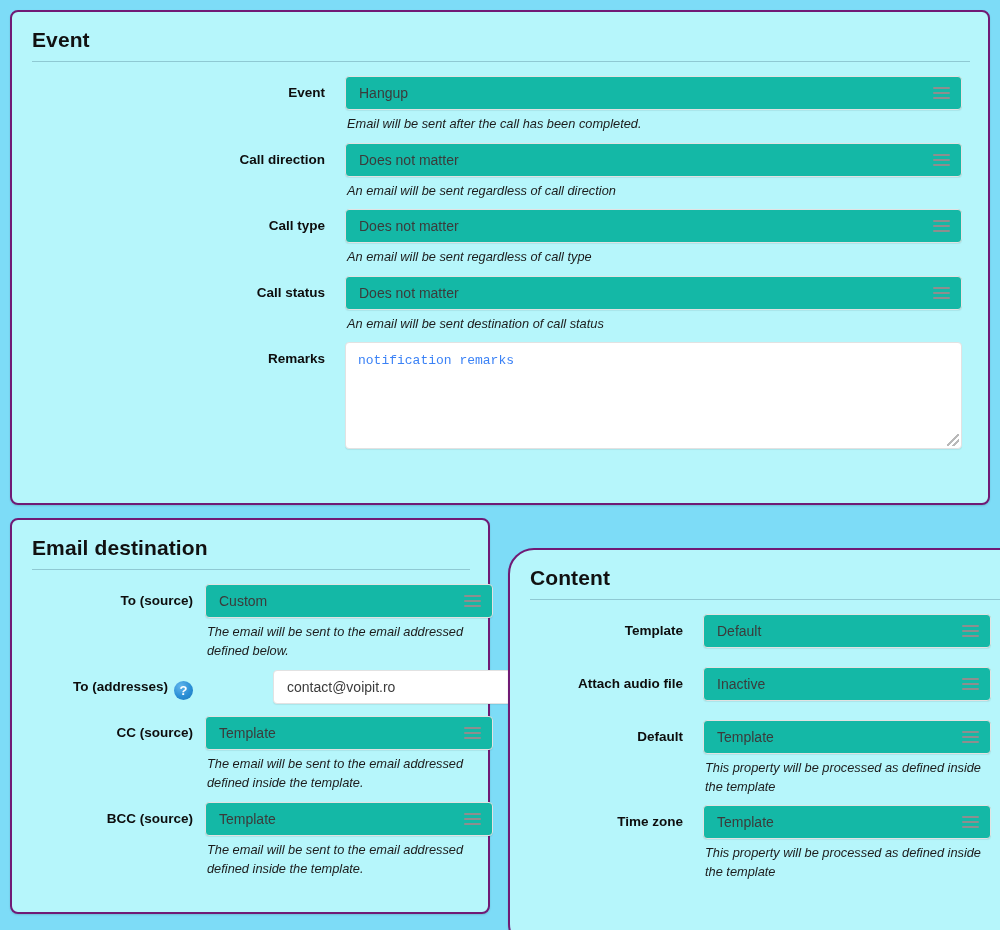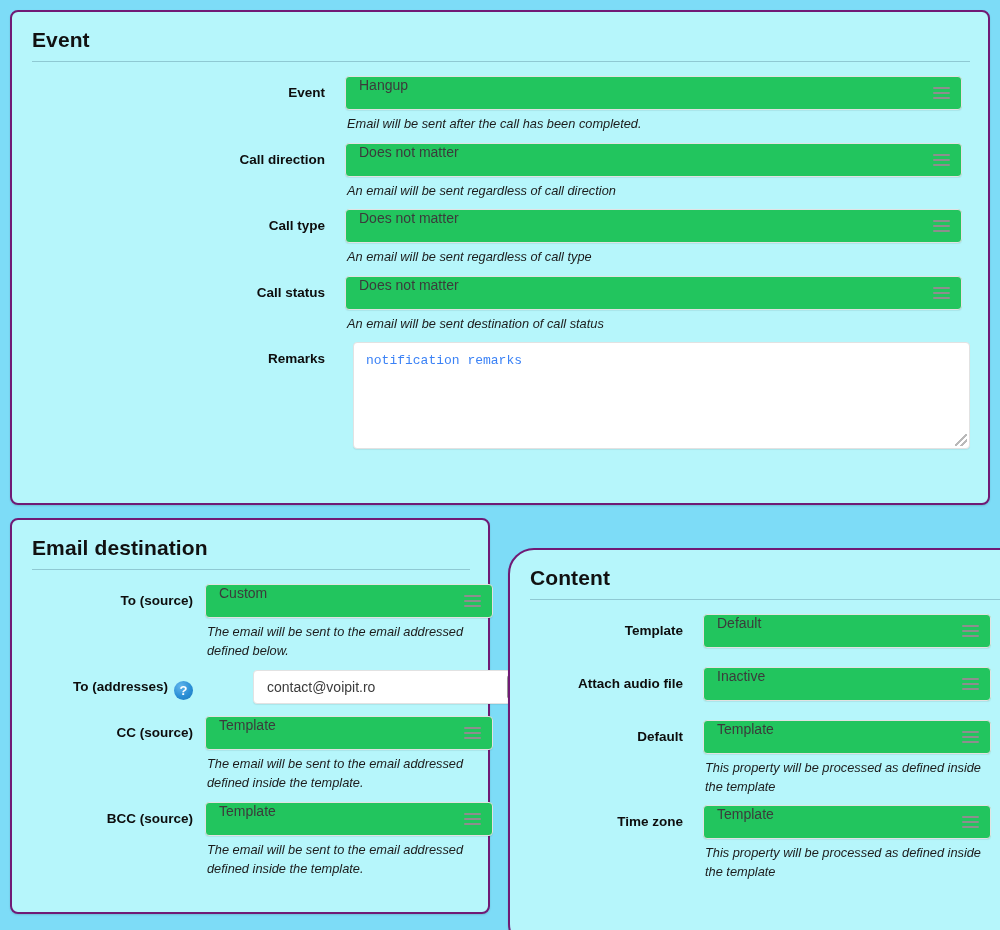--- a/index.html
+++ b/index.html
@@ -50,26 +50,27 @@
     text-align: right;
     padding-top: 9px;
     flex: none;
     line-height: 1.2;
   }
   .field { flex: none; }
 
   
   .select {
     position: relative;
-    background: #22c55e;
+    background: #14b8a6;
     border: 1px solid #e2e2e2;
     border-radius: 4px;
     box-shadow: 0 1px 1px rgba(0,0,0,.07);
     height: 34px;
     display: flex;
+    align-items: center;
     padding: 0 34px 0 13px;
     font-size: 14px;
     color: #3b3b3b;
     white-space: nowrap;
     overflow: hidden;
   }
   .ham {
     position: absolute;
     right: 11px;
     top: 50%;
@@ -249,21 +250,21 @@
           <span class="ham">
               <i></i>
               <i></i>
               <i></i>
             </span>
         </div>
         <div class="hint">An email will be sent destination of call status</div>
       </div>
     </div>
 
-    <div class="row" style="margin-top:2px;justify-content:space-between;">
+    <div class="row" style="margin-top:2px;">
       <div class="label">Remarks</div>
       <div class="field">
         <div class="ta" style="height:107px;">
           <span>notification remarks</span>
           <span class="grip"></span>
         </div>
       </div>
     </div>
   </section>
 
@@ -283,21 +284,21 @@
             </span>
         </div>
         <div class="hint">The email will be sent to the email addressed defined below.</div>
       </div>
     </div>
 
     <div class="row brow" style="margin-top:10px;gap:48px;">
       <div class="label">
         <span>To (addresses)</span><span class="qmark">?</span>
       </div>
-      <div class="field" style="display:flex;align-items:flex-start;width:auto;">
+      <div class="field" style="display:flex;align-items:flex-start;width:auto;margin-left:20px;">
         <div class="inp-wrap">
           <span>contact@voipit.ro</span>
           <span class="env-btn">
             <svg width="18" height="13" viewBox="0 0 18 13" aria-hidden="true">
               <rect x="0.5" y="0.5" width="17" height="12" rx="1.2" fill="#9b9b9b" stroke="#ffffff" stroke-width="1.3"></rect>
               <path d="M1 1.4 L9 7.4 L17 1.4" fill="none" stroke="#ffffff" stroke-width="1.3"></path>
             </svg>
           </span>
         </div>
         <span class="check">

